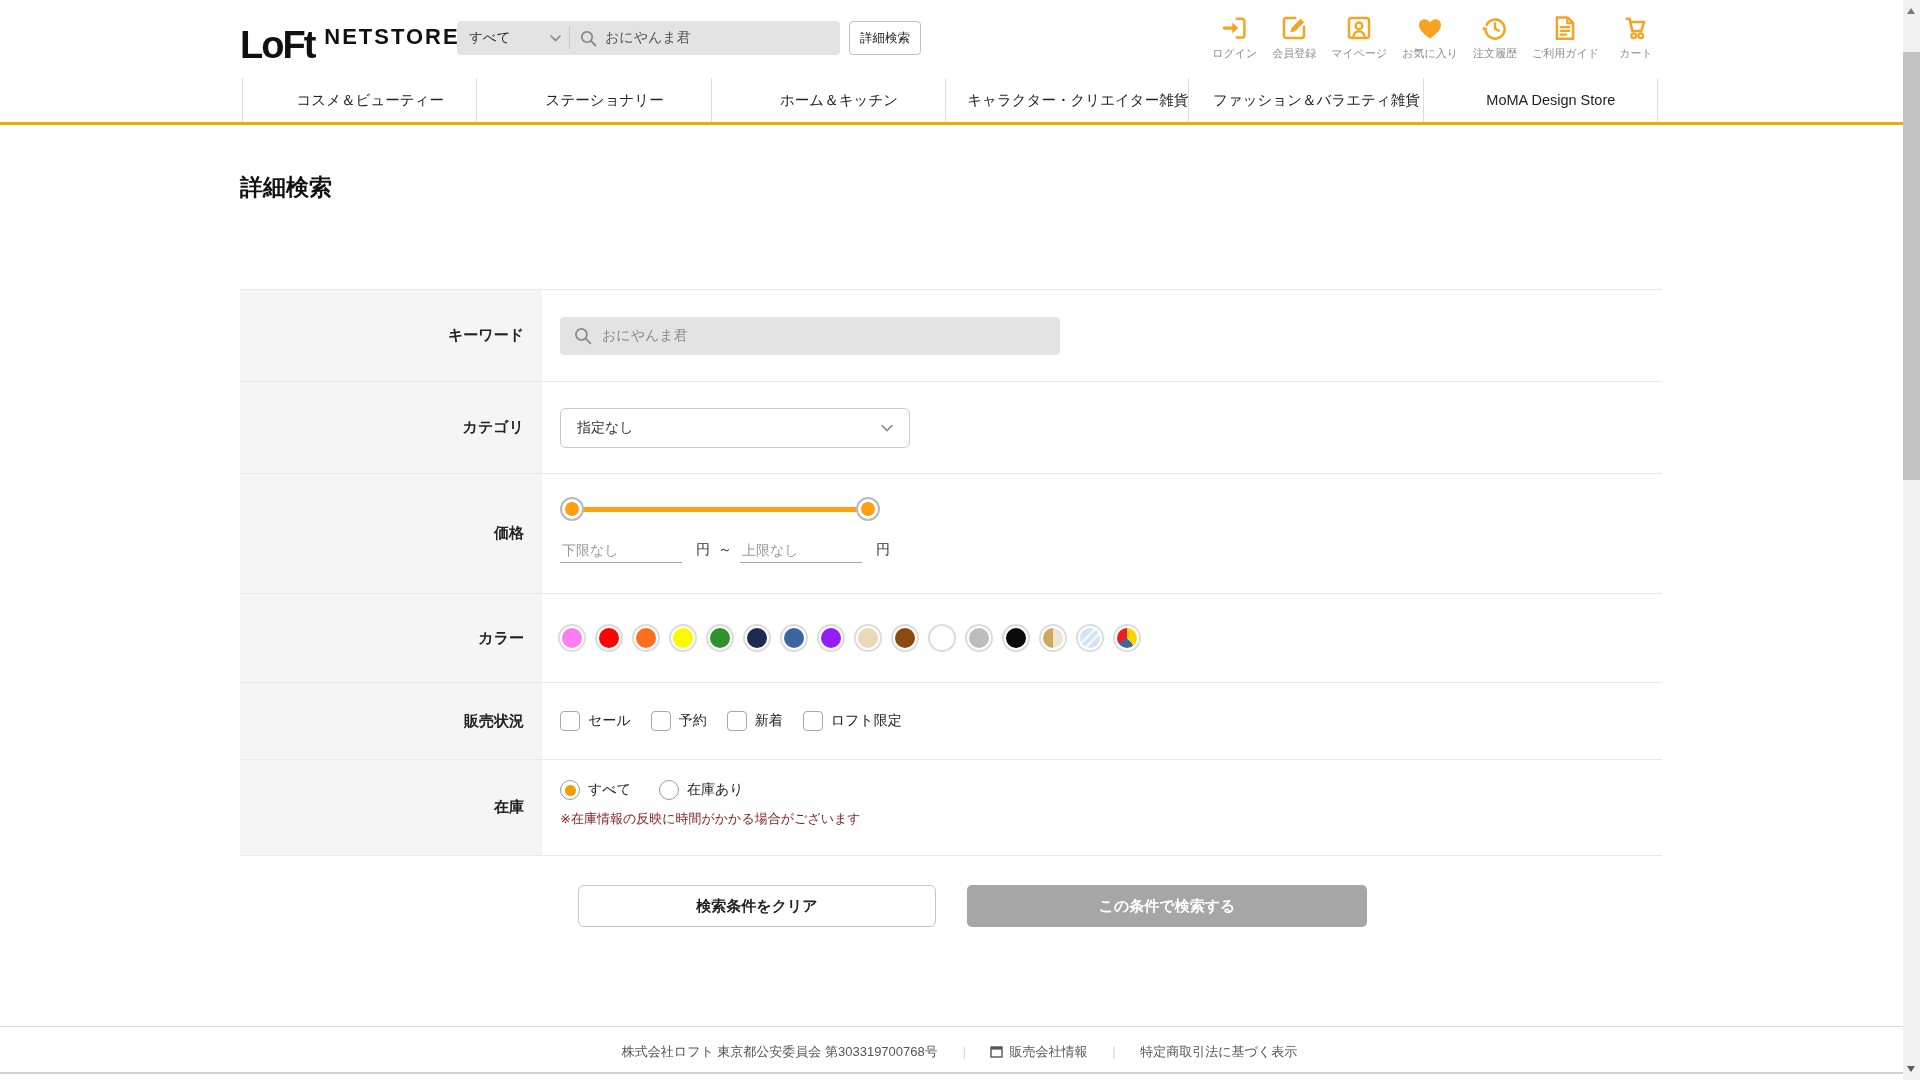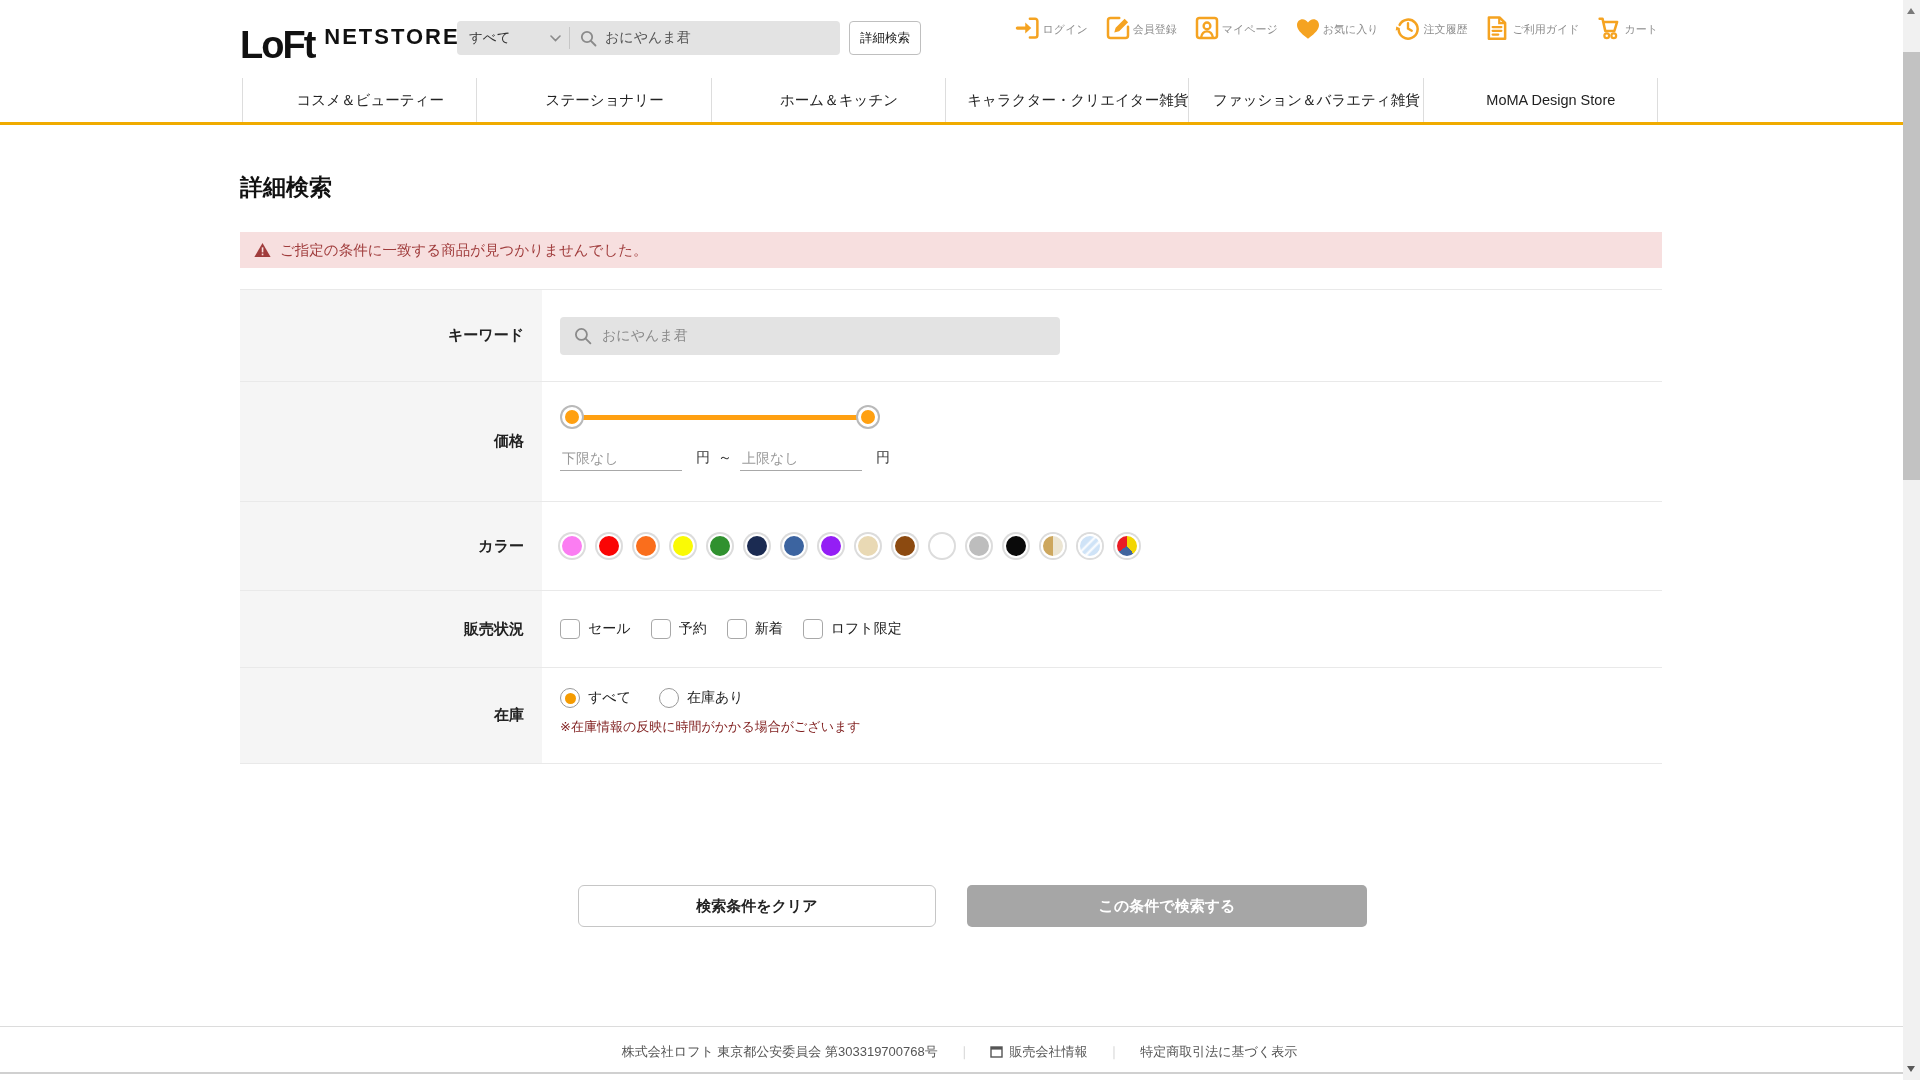--- a/index.html
+++ b/index.html
@@ -17,21 +17,21 @@
   .search-scope { width:112px; height:100%; display:flex; align-items:center;
     padding:0 8px 0 12px; font-size:13.5px; color:#333; justify-content:space-between; cursor:pointer; }
   .search-divider { width:1px; height:22px; background:#c6c6c6; }
   .search-query { display:flex; align-items:center; padding-left:10px; font-size:14px; color:#555; flex:1; }
   .search-query span { margin-left:8px; }
   .detail-search-btn { position:absolute; left:849px; top:21px; width:72px; height:34px;
     background:#fff; border:1px solid #bfbfbf; border-radius:4px; font-size:12.5px; color:#222;
     display:flex; align-items:center; justify-content:center; cursor:pointer; }
 
   .header-actions { position:absolute; right:262px; top:13px; display:flex; align-items:flex-start; gap:15px; }
-  .h-action { display:flex; flex-direction:row; align-items:center; min-width:44px; cursor:pointer; }
+  .h-action { display:flex; flex-direction:column; align-items:center; min-width:44px; cursor:pointer; }
   .h-action svg { width:30px; height:30px; }
   .h-action .hlabel { font-size:11px; color:#8d8d8d; margin-top:3px; white-space:nowrap; }
 
   
   .nav { position:absolute; left:242px; top:78px; width:1416px; height:44px; display:flex; }
   .nav-item { flex:1; display:flex; align-items:center; justify-content:center;
     font-size:14.5px; color:#222; border-left:1px solid #ddd; cursor:pointer; white-space:nowrap;padding-left:21px; }
   .nav-item:last-child { border-right:1px solid #ddd; }
   .nav-underline { position:absolute; left:0; top:122px; width:1903px; height:3px; background:#f0ab00; }
 
@@ -230,44 +230,47 @@
         <span>ファッション＆バラエティ雑貨</span>
       </div>
     <div class="nav-item">
         <span>MoMA Design Store</span>
       </div>
   </div>
   <div class="nav-underline"></div>
 
   <h1 class="page-title">詳細検索</h1>
 
-  <div class="error-box">
-    <svg viewBox="0 0 18 16">
-        <path d="M9 0.5L17.6 15.5H0.4z" fill="#a03c3c"></path>
-        <rect x="8.2" y="5.2" width="1.7" height="5.3" fill="#f7dfdf"></rect>
-        <rect x="8.2" y="11.8" width="1.7" height="1.8" fill="#f7dfdf"></rect>
-      </svg>
-    <span class="error-text">ご指定の条件に一致する商品が見つかりませんでした。</span>
-  </div>
 
   <div class="form-table">
 
     <div class="frow row-keyword">
       <div class="frow-label">キーワード</div>
       <div class="frow-content">
         <div class="kw-input">
           <svg width="18" height="18" viewBox="0 0 17 17">
               <circle cx="7" cy="7" r="5.2" fill="none" stroke="#8a8a8a" stroke-width="1.7"></circle>
               <path d="M11 11l4.5 4.5" stroke="#8a8a8a" stroke-width="1.7" stroke-linecap="round"></path>
             </svg>
           <span>おにやんま君</span>
         </div>
       </div>
     </div>
 
+    <div class="frow row-category">
+      <div class="frow-label">カテゴリ</div>
+      <div class="frow-content">
+        <div class="cat-select">
+          <span>指定なし</span>
+          <svg width="12" height="8" viewBox="0 0 12 8">
+              <path d="M1 1.5L6 6.5l5-5" fill="none" stroke="#8a8a8a" stroke-width="1.6" stroke-linecap="round"></path>
+            </svg>
+        </div>
+      </div>
+    </div>
 
     <div class="frow row-price">
       <div class="frow-label">価格</div>
       <div class="frow-content price-block">
         <div class="price-slider">
           <div class="price-track"></div>
           <div class="slider-handle handle-min"></div>
           <div class="slider-handle handle-max"></div>
         </div>
         <div class="price-inputs">

